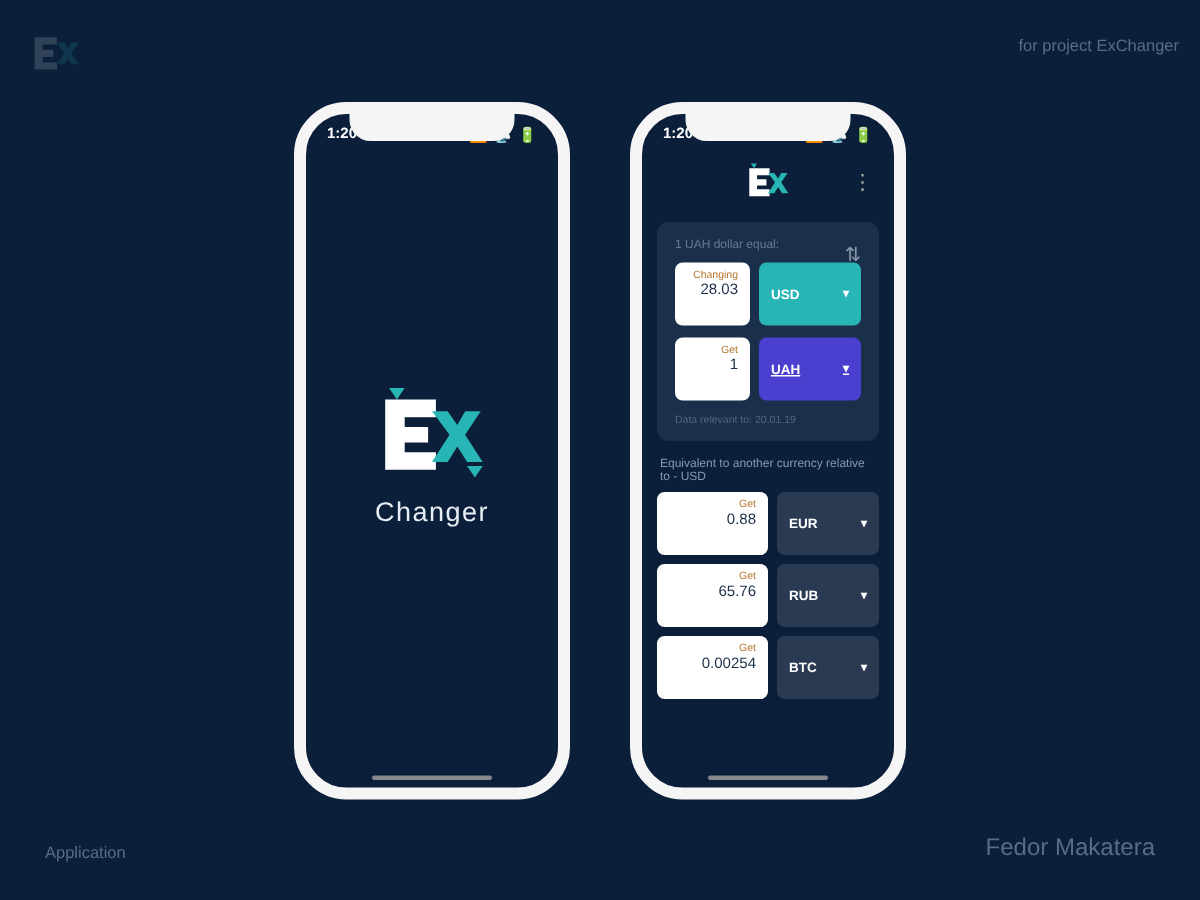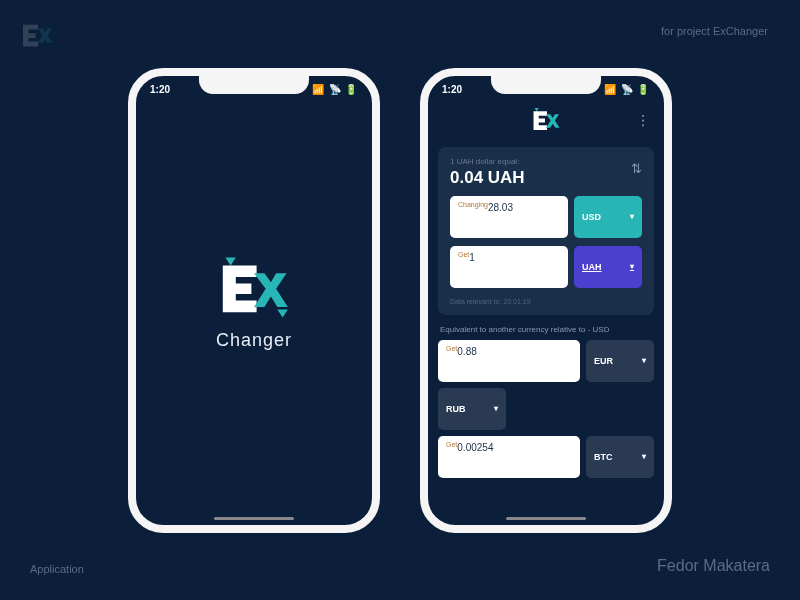--- a/index.html
+++ b/index.html
@@ -1,26 +1,26 @@
 <!DOCTYPE html>
 <html><head>
 <meta charset="utf-8">
 <style>
 * { margin: 0; padding: 0; box-sizing: border-box; font-family: -apple-system, BlinkMacSystemFont, 'Segoe UI', sans-serif; }
 body { width: 800px; height: 600px; background: #0b1f3a; position: relative; overflow: hidden; }
 
 .corner-logo { position: absolute; top: 20px; left: 20px; opacity: 0.3; }
-.corner-text-tr { position: absolute; top: 25px; right: 32px; color: #5a6b85; font-size: 11px; }
+.corner-text-tr { position: absolute; top: 25px; right: 14px; color: #5a6b85; font-size: 11px; }
 .corner-text-bl { position: absolute; bottom: 25px; left: 30px; color: #5a6b85; font-size: 11px; }
 .corner-text-br { position: absolute; bottom: 25px; right: 30px; color: #5a6b85; font-size: 16px; }
 
 .phones-container { display: flex; justify-content: center; align-items: center; height: 100%; gap: 40px; }
 
 .phone {
-  width: 252px; height: 465px; background: #0b1f3a;
+  width: 184px; height: 465px; background: #0b1f3a;
   border: 8px solid #f5f5f5; border-radius: 35px;
   position: relative; overflow: hidden;
 }
 
 .notch {
   position: absolute; top: 0; left: 50%; transform: translateX(-50%);
   width: 110px; height: 18px; background: #f5f5f5;
   border-radius: 0 0 14px 14px; z-index: 10;
 }
 
@@ -60,21 +60,21 @@
 
 .swap-icon {
   position: absolute; right: 12px; top: 14px;
   color: #8a98ad; font-size: 13px; cursor: pointer;
 }
 
 .input-row { display: flex; gap: 6px; margin-top: 8px; }
 
 .amount-input {
   flex: 1; background: #fff; border-radius: 5px;
-  padding: 5px 8px; display: flex; flex-direction: row; text-align: right;
+  padding: 5px 8px; display: flex; flex-direction: column; text-align: right;
 }
 .amount-input .lbl { font-size: 7px; color: #b5752e; }
 .amount-input .val { font-size: 10px; color: #1a2f4a; font-weight: 500; margin-top: 1px; }
 
 .currency-select {
   width: 68px; border-radius: 5px; display: flex;
   align-items: center; justify-content: space-between;
   padding: 16px 8px; color: #fff; font-size: 9px; font-weight: 600;
   cursor: pointer;
 }
@@ -151,21 +151,20 @@
       <svg width="32" height="26" viewBox="0 0 60 50">
         <polygon class="logo-accent" points="8,2 16,2 12,8"></polygon>
         <path class="logo-e" d="M6 8 L32 8 L32 17 L16 17 L16 22 L28 22 L28 30 L16 30 L16 35 L32 35 L32 44 L6 44 Z"></path>
         <path class="logo-x" d="M30 14 L39 26 L30 40 L38 40 L43 32 L48 40 L56 40 L47 26 L55 14 L47 14 L43 21 L38 14 Z"></path>
       </svg>
       <div class="menu-dots">⋮</div>
     </div>
 
     <div class="card">
       <div class="card-label-sm">1 UAH dollar equal:</div>
-      <div class="rate-value">0.04 UAH</div>
       <div class="swap-icon">⇅</div>
 
       <div class="input-row">
         <div class="amount-input">
           <span class="lbl">Changing</span>
           <span class="val">28.03</span>
         </div>
         <div class="currency-select teal">
           <span>USD</span>
           <span class="chev">▾</span>
@@ -193,20 +192,24 @@
         <span class="lbl">Get</span>
         <span class="val">0.88</span>
       </div>
       <div class="currency-select dark">
         <span>EUR</span>
         <span class="chev">▾</span>
       </div>
     </div>
 
     <div class="row-plain">
+      <div class="amount-input">
+        <span class="lbl">Get</span>
+        <span class="val">65.76</span>
+      </div>
       <div class="currency-select dark">
         <span>RUB</span>
         <span class="chev">▾</span>
       </div>
     </div>
 
     <div class="row-plain">
       <div class="amount-input">
         <span class="lbl">Get</span>
         <span class="val">0.00254</span>

